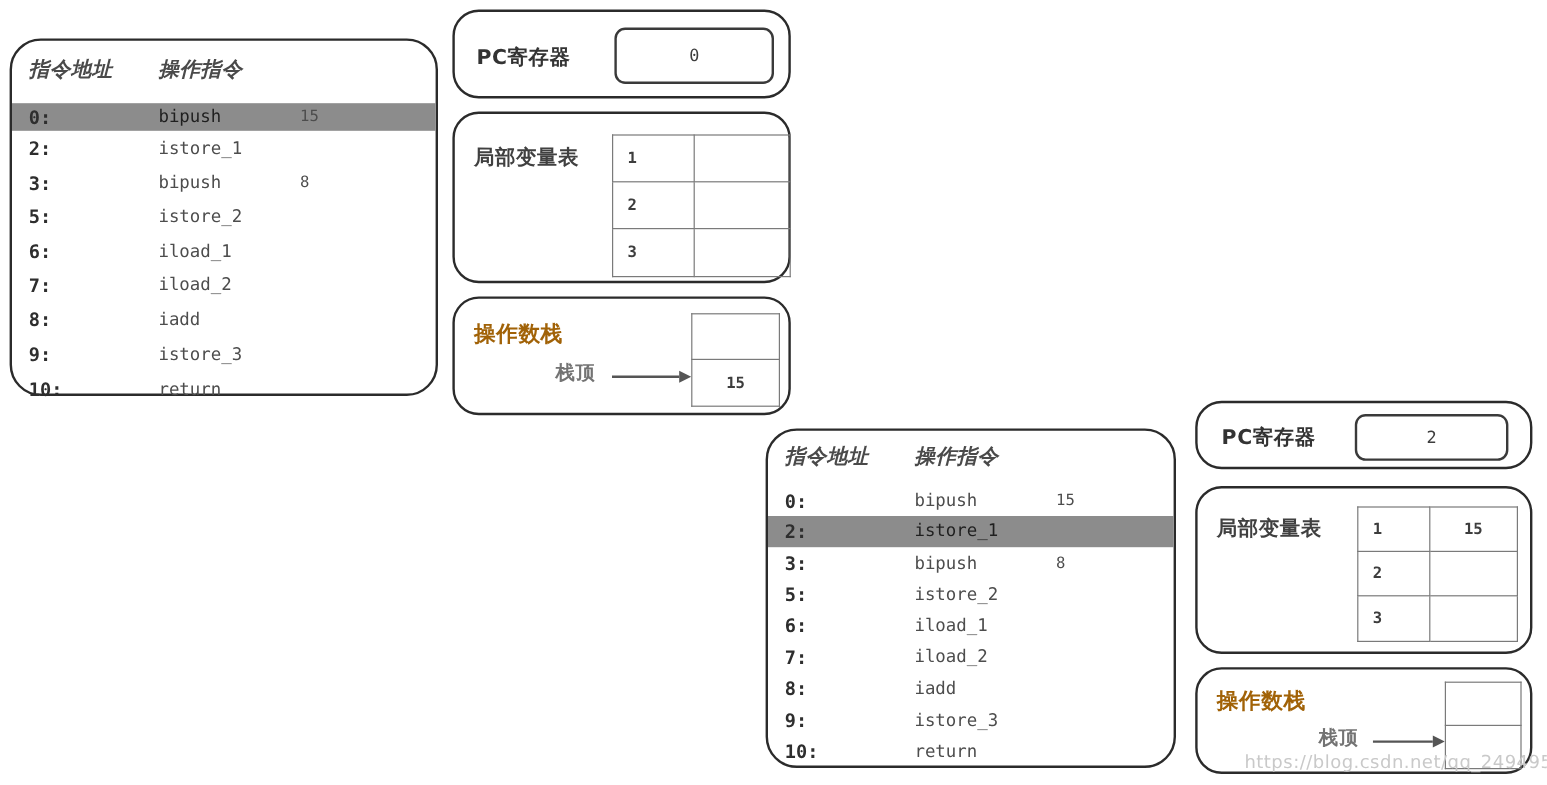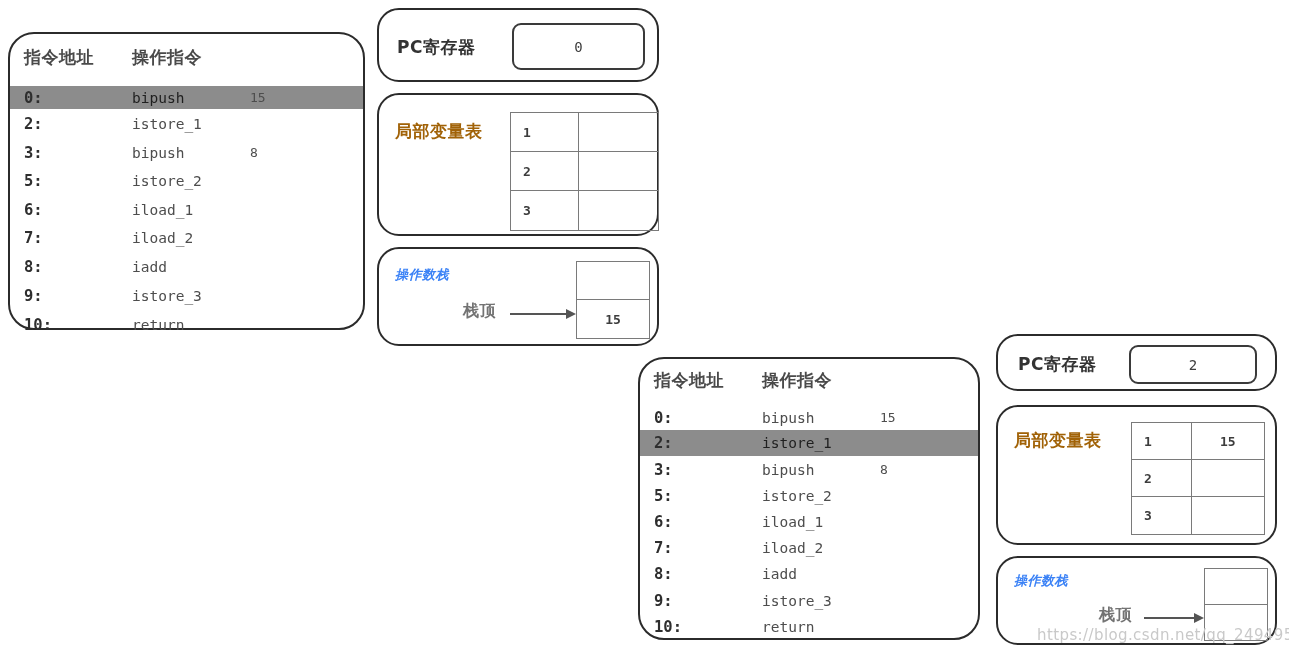--- a/index.html
+++ b/index.html
@@ -29,20 +29,21 @@
   .instr-panel { border-radius: 26px; }
 
   .instr-head {
     position: absolute;
     left: 0; right: 0;
     display: flex;
     font-size: 17px;
     font-weight: 600;
     color: #4a4a4a;
     letter-spacing: 0.5px;
+    font-style: italic;
   }
   .instr-head .col-addr { width: 122px; padding-left: 14px; box-sizing: border-box; }
   .instr-head .col-op   { flex: 1; }
 
   .instr-rows {
     position: absolute;
     left: 0; right: 0;
   }
   .instr-row {
     display: flex;
@@ -94,21 +95,21 @@
     font-family: "DejaVu Sans Mono", "Liberation Mono", monospace;
     font-size: 14px;
     color: #3d3d3d;
   }
 
   
   .lv-label {
     position: absolute;
     font-size: 17px;
     font-weight: 600;
-    color: #a16207;
+    color: #404040;
     letter-spacing: 0.5px;
   }
   .lv-table {
     position: absolute;
     box-sizing: border-box;
     border-collapse: collapse;
   }
   .lv-table td {
     border: 1.5px solid #7a7a7a;
     box-sizing: border-box;
@@ -117,25 +118,24 @@
     color: #3d3d3d;
     padding: 0 0 0 12px;
     vertical-align: middle;
     font-weight: 600;
   }
   .lv-table td.val { text-align: center; padding-left: 0; }
 
   
   .os-label {
     position: absolute;
-    font-size: 13px;
-    font-weight: 600;
-    color: #3b82f6;
-    letter-spacing: 0.5px;
-    font-style: italic;
+    font-size: 18px;
+    font-weight: 600;
+    color: #a16207;
+    letter-spacing: 0.5px;
   }
   .os-table {
     position: absolute;
     box-sizing: border-box;
     border-collapse: collapse;
   }
   .os-table td {
     border: 1.5px solid #7a7a7a;
     box-sizing: border-box;
     text-align: center;

